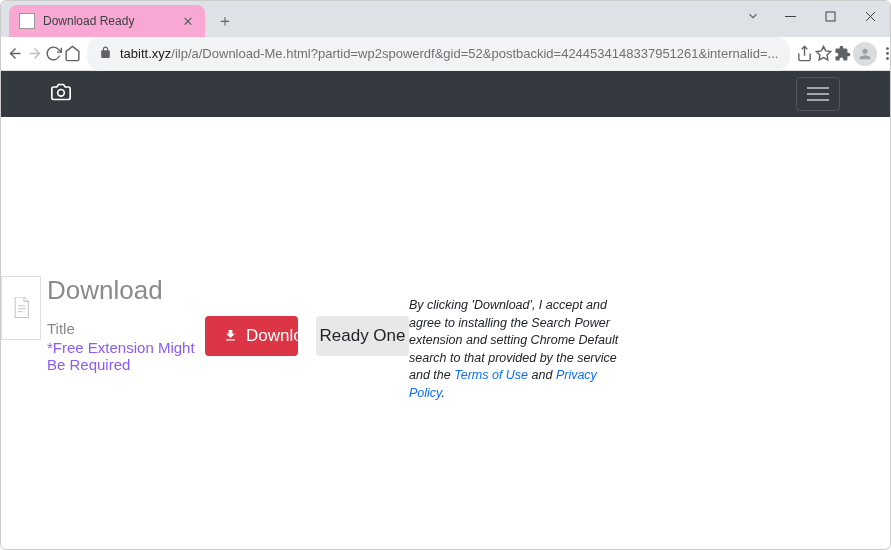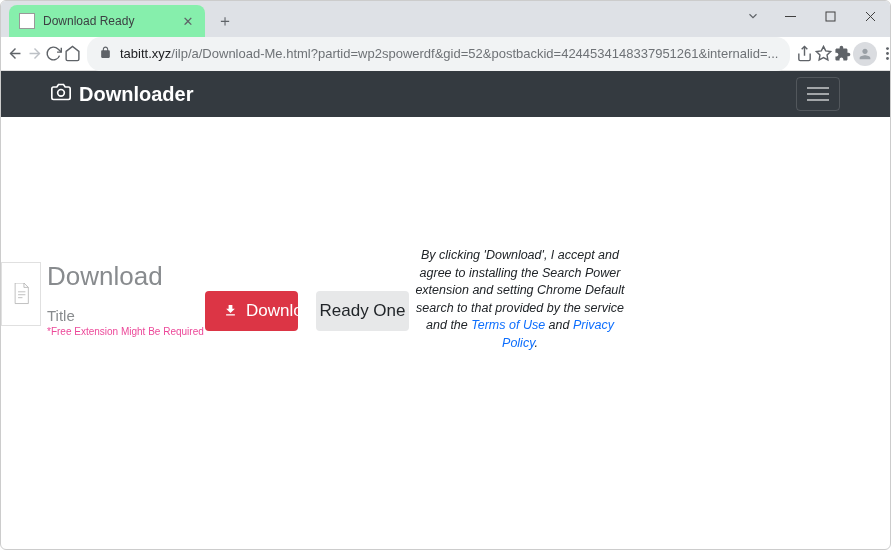--- a/index.html
+++ b/index.html
@@ -15,21 +15,21 @@
     
     .window-bar {
       height: 36px;
       background: #dee1e6;
       display: flex;
       align-items: flex-end;
       padding-left: 8px;
       position: relative;
     }
     .tab {
-      background: #86efac;
+      background: #f9a8d4;
       height: 32px;
       width: 196px;
       border-radius: 8px 8px 0 0;
       display: flex;
       align-items: center;
       padding: 0 10px;
       position: relative;
       margin-top: 4px;
     }
     .tab-favicon {
@@ -222,22 +222,22 @@
       color: #888b8e;
       font-weight: 400;
       line-height: 1.1;
     }
     .download-sub {
       font-size: 15px;
       color: #888b8e;
       margin-top: 16px;
     }
     .download-note {
-      font-size: 10px;
-      color: #ec4899;
+      font-size: 15px;
+      color: #8b5cf6;
       margin-top: 2px;
     }
     .btn-row {
       display: flex;
       gap: 18px;
       margin-top: 22px;
     }
     .btn {
       height: 40px;
       padding: 0 18px;
@@ -259,24 +259,25 @@
     .btn-primary svg { width: 15px; height: 15px; fill: #fff; flex-shrink: 0; }
     .btn-secondary {
       background: #e7e8e9;
       color: #212529;
       width: 93px;
       justify-content: center;
       white-space: nowrap;
     }
     .disclaimer {
       width: 222px;
-      text-align: center;
+      text-align: left;
       font-size: 12.5px;
       font-style: italic;
       color: #212529;
+      margin-top: 50px;
       line-height: 1.4;
     }
     .disclaimer a {
       color: #0d6efd;
       text-decoration: none;
     }
   </style>
 </head>
 <body>
 
@@ -380,21 +381,20 @@
 </div>
 
 <div class="page-nav">
   <div class="brand">
     <span class="brand-icon">
       <svg viewBox="0 0 24 24" fill="none" stroke="currentColor" stroke-width="2">
           <path d="M23 19a2 2 0 0 1-2 2H3a2 2 0 0 1-2-2V8a2 2 0 0 1 2-2h4l2-3h6l2 3h4a2 2 0 0 1 2 2z"></path>
           <circle cx="12" cy="13" r="4"></circle>
         </svg>
     </span>
-    <span class="brand-text">Downloader</span>
   </div>
   <div class="hamburger">
     <span></span>
       <span></span>
       <span></span>
   </div>
 </div>
 
 <div class="main">
   <div class="download-box">

